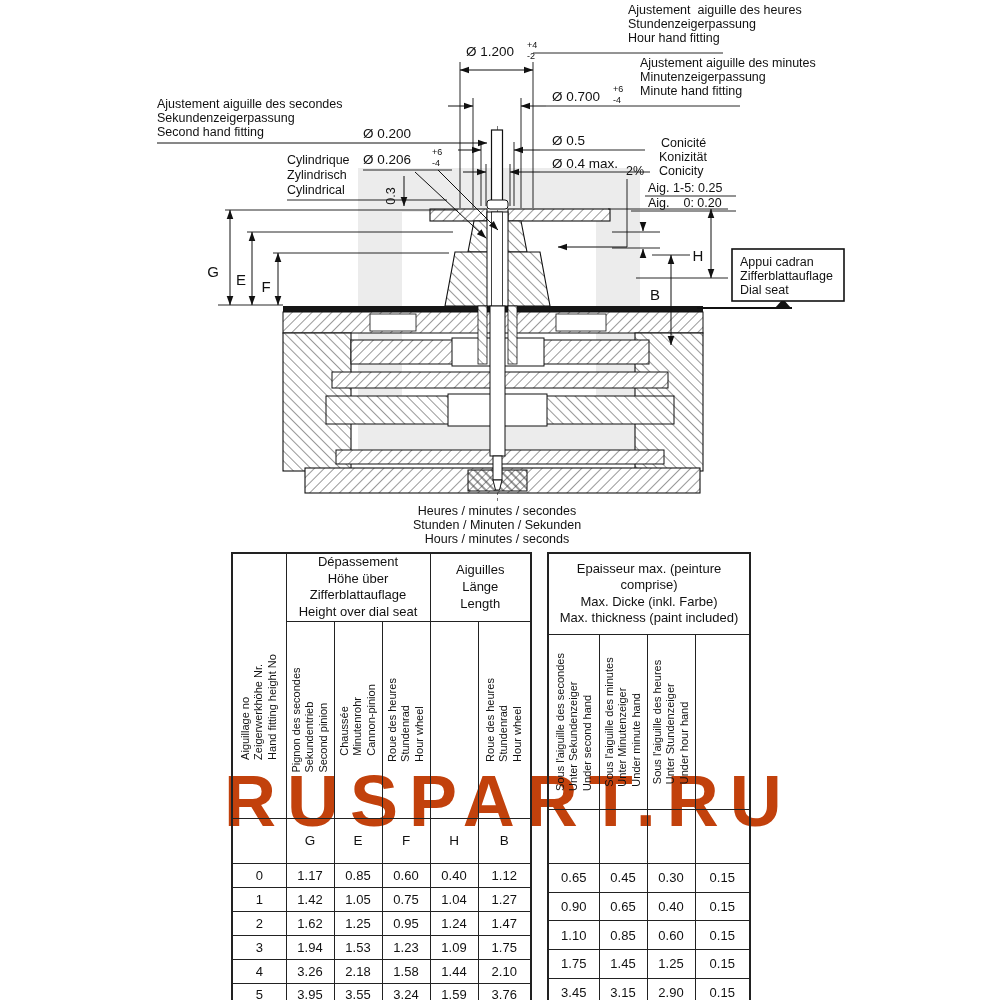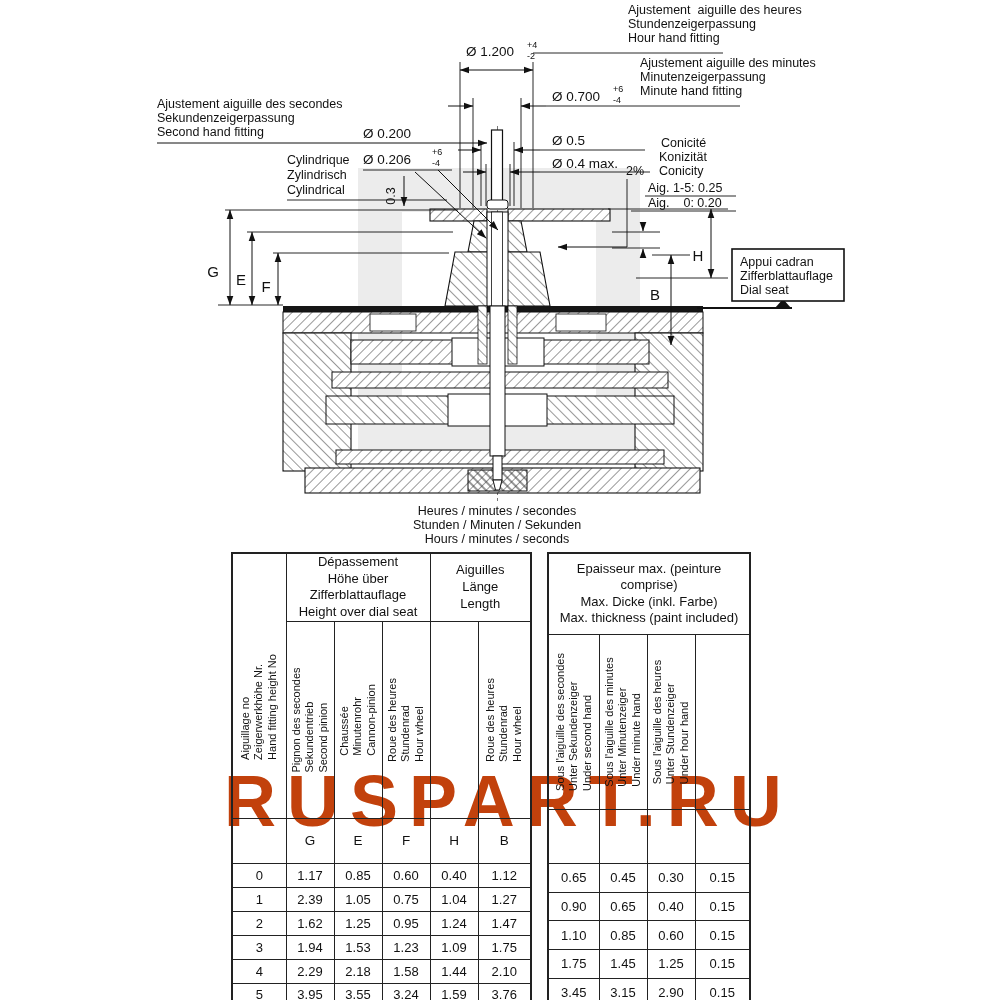--- a/index.html
+++ b/index.html
@@ -291,21 +291,21 @@
       <tr style="height:24px">
         <td>0</td>
             <td>1.17</td>
             <td>0.85</td>
             <td>0.60</td>
             <td>0.40</td>
             <td>1.12</td>
       </tr>
       <tr style="height:24px">
         <td>1</td>
-            <td>2.39</td>
+            <td>1.42</td>
             <td>1.05</td>
             <td>0.75</td>
             <td>1.04</td>
             <td>1.27</td>
       </tr>
       <tr style="height:24px">
         <td>2</td>
             <td>1.62</td>
             <td>1.25</td>
             <td>0.95</td>
@@ -315,21 +315,21 @@
       <tr style="height:24px">
         <td>3</td>
             <td>1.94</td>
             <td>1.53</td>
             <td>1.23</td>
             <td>1.09</td>
             <td>1.75</td>
       </tr>
       <tr style="height:24px">
         <td>4</td>
-            <td>2.29</td>
+            <td>3.26</td>
             <td>2.18</td>
             <td>1.58</td>
             <td>1.44</td>
             <td>2.10</td>
       </tr>
       <tr style="height:24px">
         <td>5</td>
             <td>3.95</td>
             <td>3.55</td>
             <td>3.24</td>

